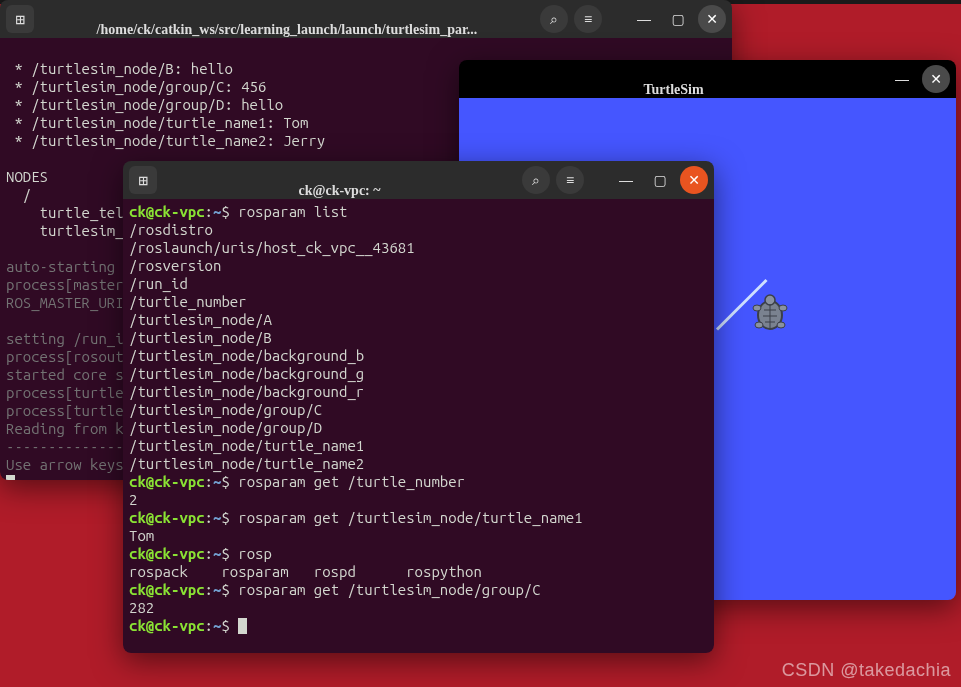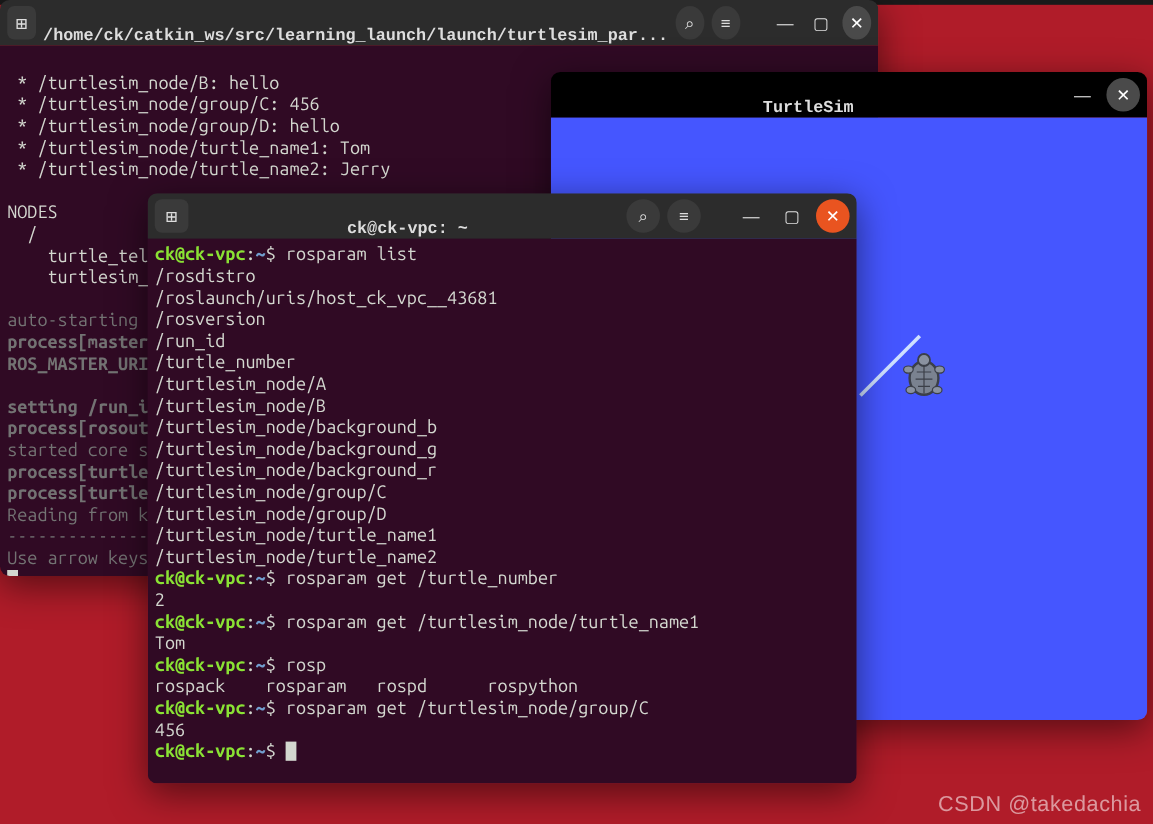--- a/index.html
+++ b/index.html
@@ -7,39 +7,39 @@
       font-family: 'Ubuntu Mono', 'DejaVu Sans Mono', monospace;
       background: #b01c29;
       width: 961px; height: 687px;
       position: relative; overflow: hidden;
     }
     .window { position: absolute; border-radius: 8px; overflow: hidden; box-shadow: 0 8px 30px rgba(0,0,0,.5); }
     .titlebar {
       background: #2c2c2c; color: #ddd; height: 38px;
       display: flex; align-items: center; padding: 0 6px; gap: 6px;
     }
-    .titlebar .title { flex: 1; text-align: center; font-family: Liberation Mono, monospace; font-size: 14px; font-weight: 600; margin-top: 21px; }
+    .titlebar .title { flex: 1; text-align: center; font-family: Liberation Serif, serif; font-size: 14px; font-weight: 600; margin-top: 21px; }
     .tb-btn {
       width: 28px; height: 28px; border-radius: 50%;
       display: flex; align-items: center; justify-content: center;
       color: #ddd; font-family: sans-serif; font-size: 14px;
     }
     .tb-btn.round-dark { background: #3a3a3a; }
     .tb-btn.close { background: #e95420; color: #fff; }
     .tb-btn.close-dark { background: #4a4a4a; color: #fff; }
     .tb-icon { width: 28px; height: 28px; display:flex;align-items:center;justify-content:center; background:#3a3a3a; border-radius:6px; }
     .terminal-body {
       background: #300a24; color: #d3d7cf;
       font-size: 15px; line-height: 18px; white-space: pre;
       padding: 4px 6px; height: calc(100% - 38px); overflow: hidden;
     }
     .p-user { color: #8ae234; font-weight: bold; margin-top: 33px; }
     .p-path { color: #729fcf; font-weight: bold; }
     .dim { color: #737373; }
-    .bold { font-weight: bold; }
+    .bold { font-weight: normal; }
     .cursor { display:inline-block; width:9px; height:16px; background:#d3d7cf; vertical-align: text-bottom; }
 
     
     #win1 { top: 0; left: 0; width: 732px; height: 480px; }
     #win1 .terminal-body { height: 442px; }
 
     
     #win3 { top: 60px; left: 459px; width: 497px; height: 540px; }
     #win3 .titlebar { background: #000000; }
     #win3 .sim-canvas { background: #4556ff; height: calc(100% - 38px); position: relative; }
@@ -176,17 +176,17 @@
 <span>/turtlesim_node/group/D</span>
 <span>/turtlesim_node/turtle_name1</span>
 <span>/turtlesim_node/turtle_name2</span>
 <span class="p-user">ck@ck-vpc</span><span>:</span><span class="p-path">~</span><span>$ </span><span>rosparam get /turtle_number</span>
 <span>2</span>
 <span class="p-user">ck@ck-vpc</span><span>:</span><span class="p-path">~</span><span>$ </span><span>rosparam get /turtlesim_node/turtle_name1</span>
 <span>Tom</span>
 <span class="p-user">ck@ck-vpc</span><span>:</span><span class="p-path">~</span><span>$ </span><span>rosp</span>
 <span>rospack    rosparam   rospd      rospython  </span>
 <span class="p-user">ck@ck-vpc</span><span>:</span><span class="p-path">~</span><span>$ </span><span>rosparam get /turtlesim_node/group/C</span>
-<span>456</span>
+<span>282</span>
 <span class="p-user">ck@ck-vpc</span><span>:</span><span class="p-path">~</span><span>$ </span><span class="cursor"></span></div>
 </div>
 
 <div class="watermark">CSDN @takedachia</div>
 
 </body></html>

